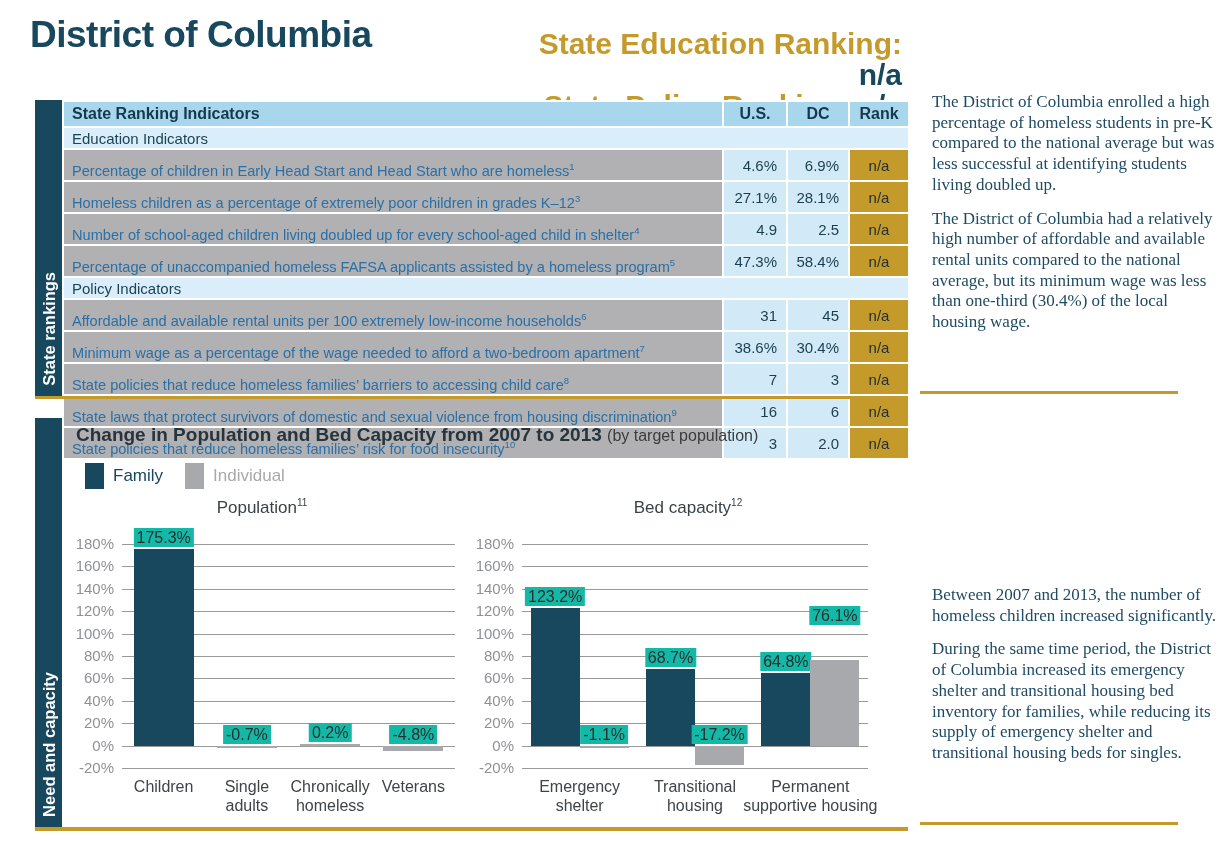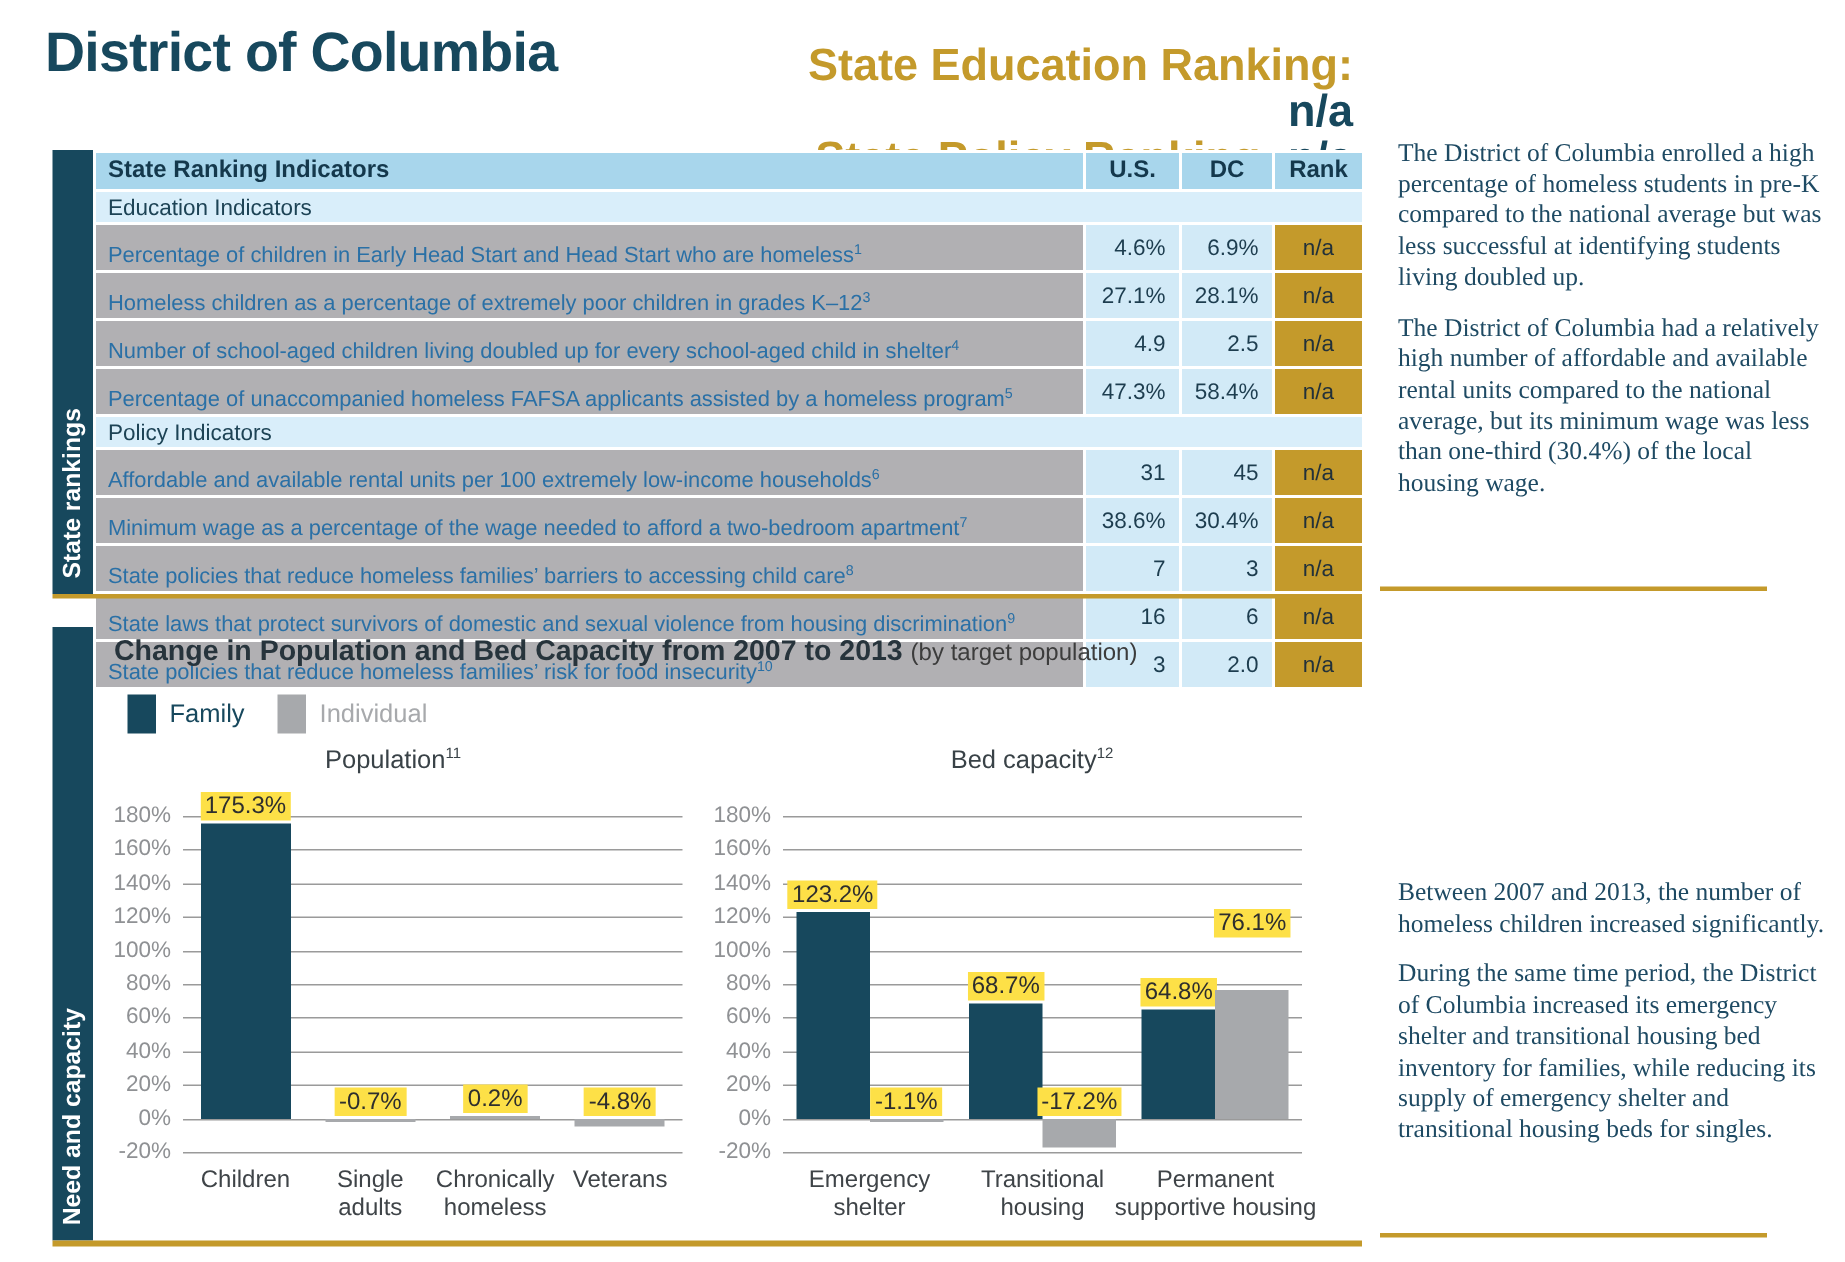--- a/index.html
+++ b/index.html
@@ -56,21 +56,21 @@
   .legend .lg-item{display:flex;align-items:center;}
 
   #charts{position:absolute;left:0;top:0;width:1230px;height:841px;}
   .chart-subtitle{position:absolute;transform:translateX(-50%);font-size:17px;color:#394247;
                   white-space:nowrap;}
   .chart-subtitle sup{font-size:10px;}
   .gridline{position:absolute;height:1px;background:#9a9a9a;}
   .y-tick{position:absolute;width:48px;text-align:right;font-size:15px;color:#8f9194;line-height:18px;}
   .vbar{position:absolute;}
   .bar-value{position:absolute;transform:translateX(-50%);font-size:16px;color:#2e2e2e;
-             background:#fde047;padding:0 3px;line-height:19px;white-space:nowrap;}
+             background:#14b8a6;padding:0 3px;line-height:19px;white-space:nowrap;}
   .cat-label{position:absolute;transform:translateX(-50%);font-size:16px;color:#3f4448;
              text-align:center;line-height:1.18;white-space:pre-line;}
 </style>
 </head>
 <body>
 
 <div class="page">
 
   <h1 class="page-title">District of Columbia</h1>
 

